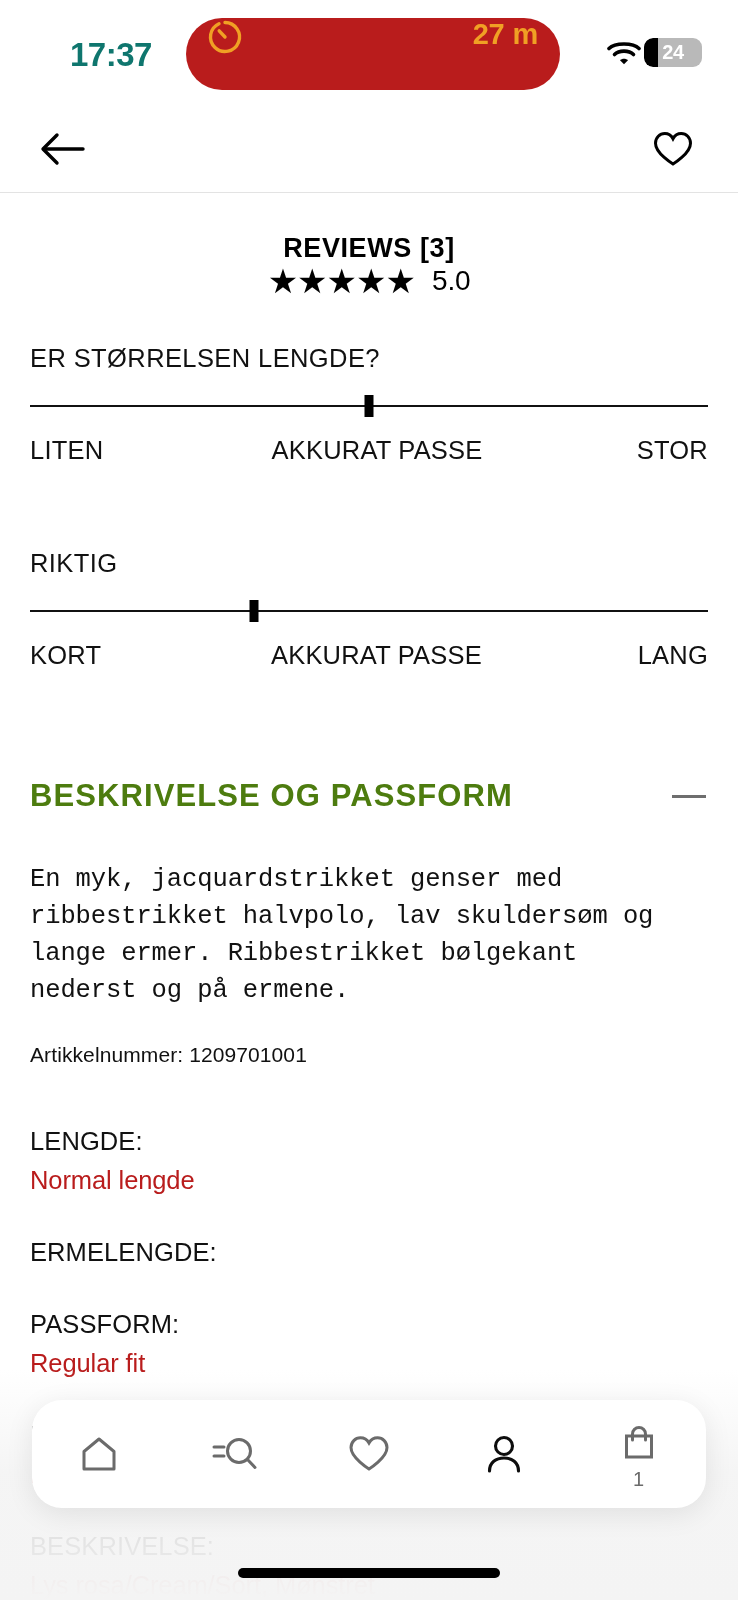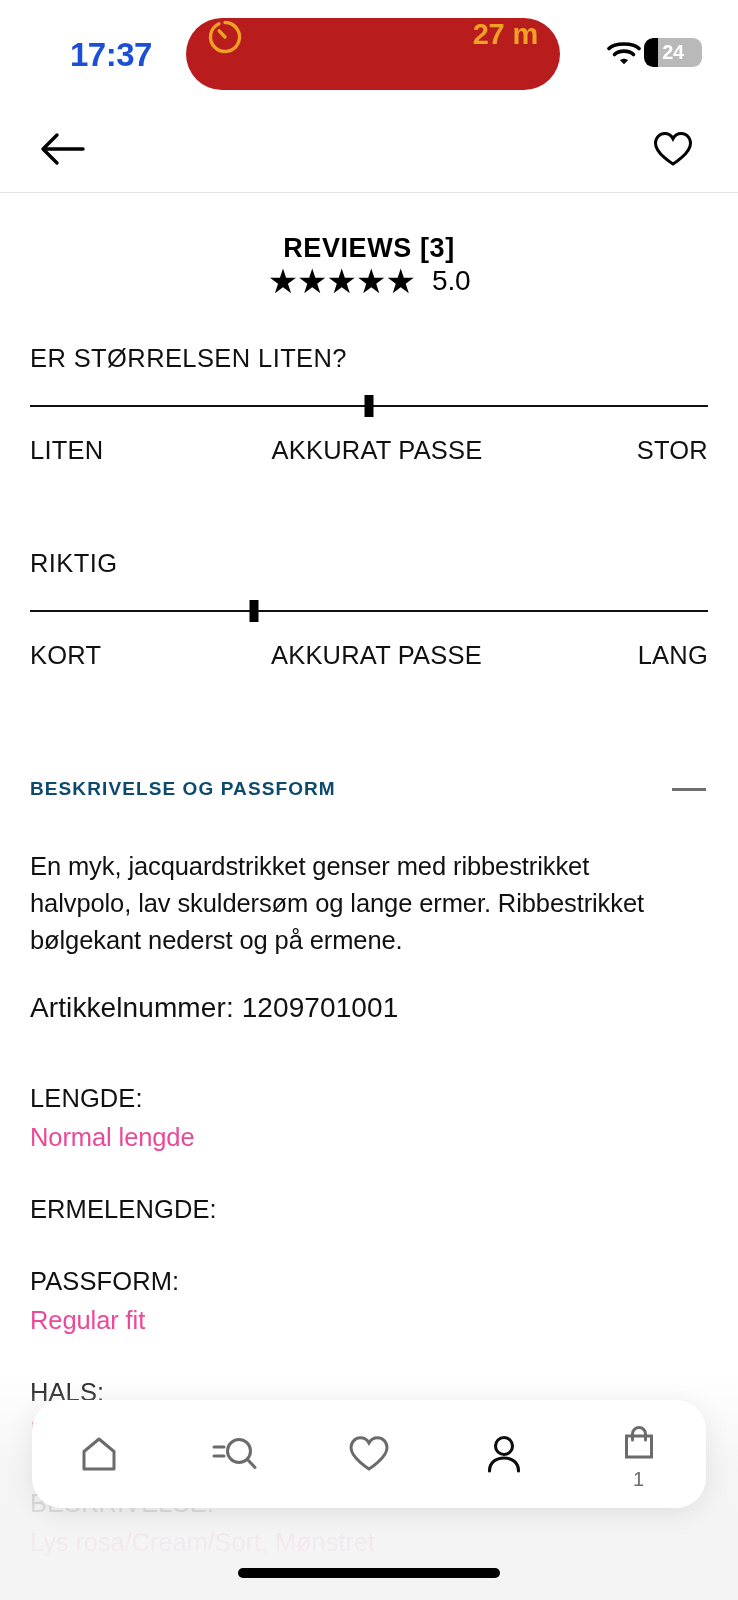--- a/index.html
+++ b/index.html
@@ -28,21 +28,21 @@
     align-items: center;
     padding: 0 40px 0 0;
   }
   .status-time {
     position: absolute;
     left: 70px;
     top: 36px;
     font-size: 33px;
     font-weight: 600;
     letter-spacing: -0.5px;
-    color: #1d4ed8;
+    color: #0f766e;
     text-align: right;
   }
   .dynamic-island {
     position: absolute;
     left: 186px;
     top: 18px;
     width: 374px;
     height: 72px;
     background: #b91c1c;
     border-radius: 38px;
@@ -193,58 +193,59 @@
   .fit-legend span:nth-child(2) { margin-left: 14px; }
 
   
   .accordion {
     margin-top: 108px;
     display: flex;
     align-items: center;
     justify-content: space-between;
   }
   .accordion-title {
-    font-size: 19px;
+    font-size: 31px;
     font-weight: 700;
     letter-spacing: 1.1px;
-    color: #0c4a6e;
+    color: #4d7c0f;
   }
   .accordion-toggle {
     width: 34px;
     height: 3px;
     background: #6e6e6e;
     margin-right: 2px;
   }
 
   .desc-body {
     margin-top: 48px;
     font-size: 25.5px;
     line-height: 1.45;
     color: #111;
     letter-spacing: -0.1px;
     max-width: 660px;
+    font-family: Liberation Mono, monospace;
   }
   .art-no {
     margin-top: 33px;
-    font-size: 28px;
+    font-size: 21px;
     color: #111;
     letter-spacing: 0.1px;
   }
 
   .spec-list { margin-top: 60px; }
   .spec-item { margin-bottom: 43px; }
   .spec-key {
     font-size: 25.5px;
     color: #111;
     letter-spacing: 0.1px;
     margin-bottom: 10px;
   }
   .spec-val {
     font-size: 25.5px;
-    color: #ec4899;
+    color: #b91c1c;
     letter-spacing: -0.1px;
   }
 
   
   .bottom-fade {
     position: absolute;
     left: 0; right: 0;
     bottom: 0;
     height: 230px;
     background: linear-gradient(to bottom, rgba(244,244,244,0) 0%, rgba(243,243,243,0.85) 45%, #f4f4f4 100%);
@@ -346,21 +347,21 @@
 
     <div class="reviews-header">
       <div class="reviews-title">REVIEWS [3]</div>
       <div class="rating-group">
         <span class="stars">★★★★★</span>
         <span class="rating-value">5.0</span>
       </div>
     </div>
 
     <div class="fit-block">
-      <div class="fit-label">ER STØRRELSEN LITEN?</div>
+      <div class="fit-label">ER STØRRELSEN LENGDE?</div>
       <div class="fit-track-wrap">
         <div class="fit-track"></div>
         <div class="fit-marker" id="marker-size" style="left: 50%;"></div>
       </div>
       <div class="fit-legend">
         <span>LITEN</span>
         <span>AKKURAT PASSE</span>
         <span>STOR</span>
       </div>
     </div>

